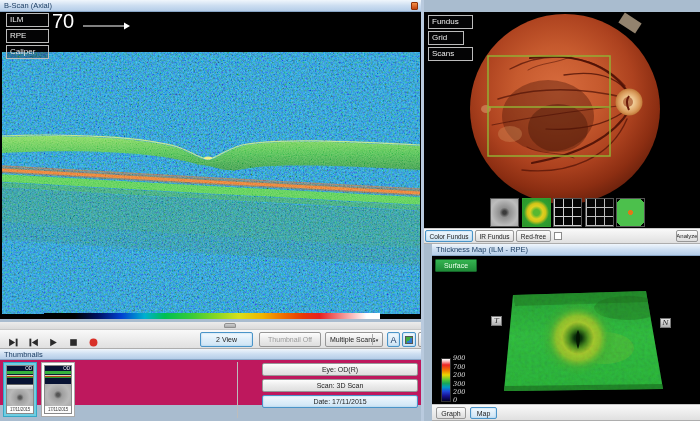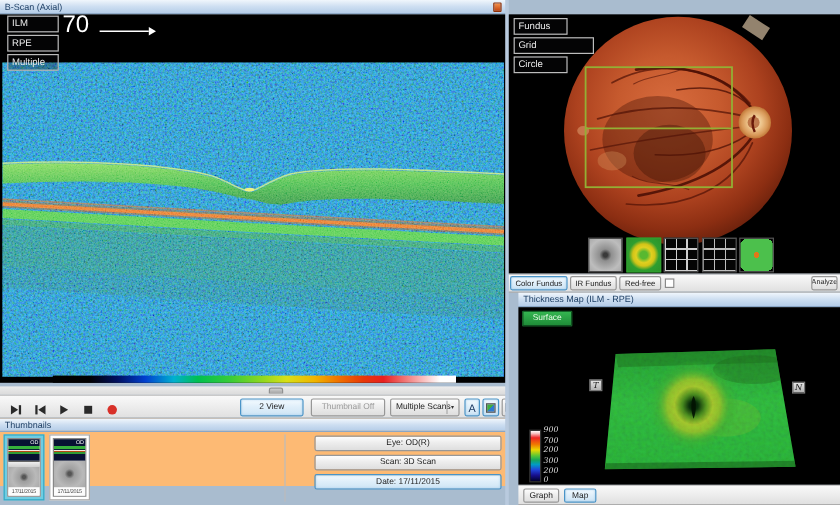--- a/index.html
+++ b/index.html
@@ -64,21 +64,21 @@
         <path d="M0,118 C130,125 290,135 418,141" stroke="#f0561a" stroke-width="3" fill="none" opacity="0.95"></path>
         <path d="M0,114 C130,121 290,131 418,137" stroke="#e04010" stroke-width="1.4" fill="none" opacity="0.6"></path>
         <path d="M0,126 C130,133 290,143 418,149" stroke="#3fc43f" stroke-width="7.5" fill="none" opacity="0.95"></path>
         <path d="M0,133 C130,140 290,150 418,156" stroke="#2b9e2e" stroke-width="5" fill="none" opacity="0.55"></path>
         <ellipse cx="206" cy="106" rx="4" ry="1.6" fill="#f2ef6a" opacity="0.95"></ellipse>
         <rect width="418" height="262" filter="url(#bsnz2)" opacity="0.45" style="mix-blend-mode:screen"></rect>
       </svg>
 
       <div class="obtn" style="left:6px;top:1px"><span>ILM</span></div>
       <div class="obtn" style="left:6px;top:17px"><span>RPE</span></div>
-      <div class="obtn" style="left:6px;top:33px"><span>Multiple</span></div>
+      <div class="obtn" style="left:6px;top:33px"><span>Caliper</span></div>
 
       <div style="position:absolute;left:52px;top:-2px;font-size:20px;color:#fff">70</div>
       <svg style="position:absolute;left:82px;top:8px" width="48" height="12" viewBox="0 0 48 12">
         <line x1="1" y1="6" x2="42" y2="6" stroke="#fff" stroke-width="1.2"></line>
         <path d="M42,2.5 L48,6 L42,9.5 Z" fill="#fff"></path>
       </svg>
 
       <div style="position:absolute;left:44px;top:301px;width:336px;height:7px;background:linear-gradient(to right,#000 0%,#000 9%,#001060 16%,#0040d0 23%,#00b0d0 30%,#00c050 36%,#38cc38 44%,#90d820 52%,#d8e018 58%,#f0b400 65%,#f07000 71%,#e83808 77%,#e82020 82%,#f07070 87%,#f8b0b0 91%,#fff 96%)"></div>
     </div>
 
@@ -124,21 +124,21 @@
         <span>A</span>
       </div>
     <div class="btn sel" style="left:402px;top:2px;width:14px;height:15px">
       <span style="width:8px;height:8px;background:linear-gradient(135deg,#3fae3f 0 50%,#2d7ad0 50% 100%);border:1px solid #555"></span>
     </div>
     <div class="btn" style="left:418px;top:2px;width:13px;height:15px">
       <span style="width:8px;height:7px;background:#7c7c7c;border:1px solid #555"></span>
     </div>
   </div>
 
-  <div class="abs" style="left:0;top:349px;width:422px;height:56px;background:#fdba74">
+  <div class="abs" style="left:0;top:349px;width:422px;height:56px;background:#be185d">
     <div class="titlebar" style="height:11px">
       <span>Thumbnails</span>
     </div>
     <div class="abs" style="left:0;top:11px;width:422px;height:61px">
 
       <div class="thumbwrap" style="left:3px;top:2px;background:#6fcde2;border-color:#35a8c6">
         <div class="thumb">
           <div class="t-oct"></div>
           <div class="t-eye">OD</div>
           <div class="t-strip"></div>
@@ -215,22 +215,22 @@
           <circle cx="205" cy="90" r="13.5" fill="url(#dsc)"></circle>
           <circle cx="204" cy="90" r="5" fill="#b06034" opacity="0.8"></circle>
           <path d="M205,84 C202,88 203,94 205,98" stroke="#6a1a0a" stroke-width="2" fill="none"></path>
         </g>
         <g stroke="#93af35" stroke-width="1.5" fill="none">
           <rect x="64" y="44" width="122" height="100"></rect>
           <line x1="64" y1="95" x2="186" y2="95"></line>
         </g>
       </svg>
       <div class="obtn" style="left:4px;top:3px;width:45px"><span>Fundus</span></div>
-      <div class="obtn" style="left:4px;top:19px;width:67px"><span>Grid</span></div>
-      <div class="obtn" style="left:4px;top:35px;width:45px"><span>Circle</span></div>
+      <div class="obtn" style="left:4px;top:19px;width:36px"><span>Grid</span></div>
+      <div class="obtn" style="left:4px;top:35px;width:45px"><span>Scans</span></div>
 
       <div class="ftm" style="left:66px;background:radial-gradient(circle at 50% 50%,#3a3a3a 0 9%,#8f8f8f 26%,#bdbdbd 70%,#a8a8a8 100%)"></div>
       <div class="ftm" style="left:98px;border-color:#2f9e2f;background:radial-gradient(circle at 50% 50%,#58b830 0 16%,#e0d020 34%,#d2c418 48%,#2f9e2f 66%,#2a942a 100%);background-color:#2f9e2f"></div>
       <div class="ftm" style="left:129px;background:#050505;background-image:repeating-linear-gradient(0deg,#cfcfcf 0 1px,transparent 1px 9px),repeating-linear-gradient(90deg,#cfcfcf 0 1px,transparent 1px 9px)"></div>
       <div class="ftm" style="left:161px;background:#050505;background-image:repeating-linear-gradient(0deg,#bdbdbd 0 1px,transparent 1px 9px),repeating-linear-gradient(90deg,#bdbdbd 0 1px,transparent 1px 9px)"></div>
       <div class="ftm" style="left:192px;background:radial-gradient(circle at 50% 50%,#e07818 0 12%,#4cc04c 12% 88%,#000 88%)"></div>
     </div>
     <div class="graybar" style="left:0;top:228px;width:276px;height:16px">
       <div class="btn sel" style="left:1px;top:1px;width:48px;height:12px;font-size:6.5px">
           <span>Color Fundus</span>

